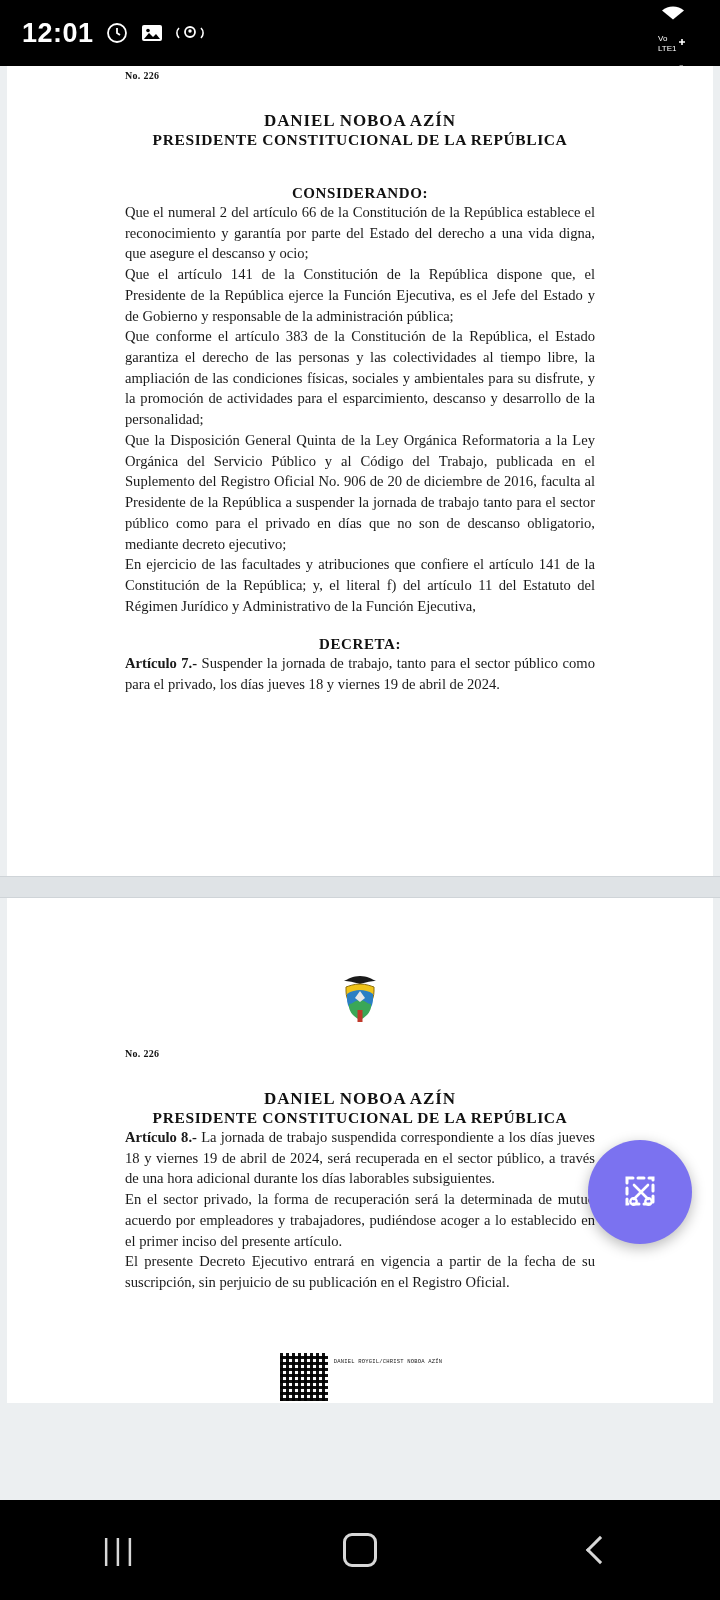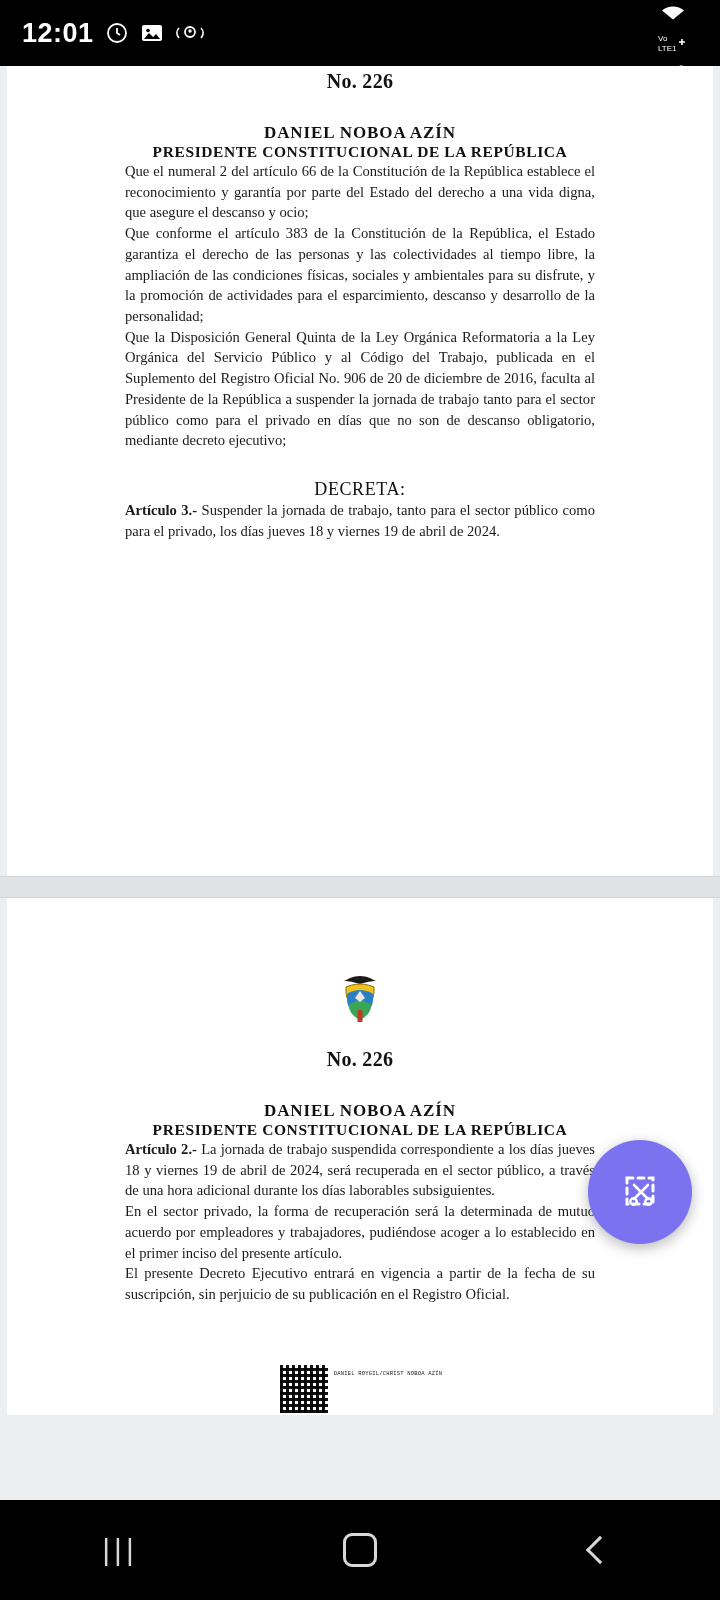--- a/index.html
+++ b/index.html
@@ -52,23 +52,23 @@
     margin: 0 auto;
     position: relative;
   }
   .page1 { padding: 0 118px 0 118px; height: 810px; }
   .page-gap { height: 22px; background: #dfe3e6; border-top: 1px solid #cfd4d8; border-bottom: 1px solid #cfd4d8; }
   .page2 { padding: 72px 118px 0 118px; }
 
   .doc-serif { font-family: "Liberation Serif", serif; color: #111; }
 
   .no-line {
-    text-align: center;
-    font-weight: bold;
-    font-size: 20px;
+    text-align: left;
+    font-weight: bold;
+    font-size: 10px;
     letter-spacing: 0.3px;
     padding-top: 4px;
   }
   .name-line {
     text-align: center;
     font-weight: bold;
     font-size: 17px;
     letter-spacing: 0.9px;
     margin-top: 30px;
   }
@@ -88,24 +88,24 @@
   .para {
     font-size: 14.6px;
     line-height: 1.42;
     text-align: justify;
     margin-top: 0;
     color: #1a1a1a;
   }
   .para b { font-weight: bold; }
   .decreta {
     text-align: center;
-    font-weight: normal;
-    font-size: 18px;
+    font-weight: bold;
+    font-size: 15px;
     letter-spacing: 0.6px;
-    margin-top: 28px;
+    margin-top: 20px;
   }
 
   
   .crest {
     width: 100%;
     display: flex;
     justify-content: center;
     margin-bottom: 12px;
   }
   .crest svg { display: block; }
@@ -260,48 +260,51 @@
       </span>
     </div>
   </div>
 
   <div class="docarea">
 
     <div class="page page1 doc-serif">
       <div class="no-line">No. 226</div>
       <div class="name-line">DANIEL NOBOA AZÍN</div>
       <div class="title-line">PRESIDENTE CONSTITUCIONAL DE LA REPÚBLICA</div>
+      <div class="section-head">CONSIDERANDO:</div>
 
       <p class="para">Que el numeral 2 del artículo 66 de la Constitución de la República establece el reconocimiento y garantía por parte del Estado del derecho a una vida digna, que asegure el descanso y ocio;</p>
+      <p class="para">Que el artículo 141 de la Constitución de la República dispone que, el Presidente de la República ejerce la Función Ejecutiva, es el Jefe del Estado y de Gobierno y responsable de la administración pública;</p>
       <p class="para">Que conforme el artículo 383 de la Constitución de la República, el Estado garantiza el derecho de las personas y las colectividades al tiempo libre, la ampliación de las condiciones físicas, sociales y ambientales para su disfrute, y la promoción de actividades para el esparcimiento, descanso y desarrollo de la personalidad;</p>
       <p class="para">Que la Disposición General Quinta de la Ley Orgánica Reformatoria a la Ley Orgánica del Servicio Público y al Código del Trabajo, publicada en el Suplemento del Registro Oficial No. 906 de 20 de diciembre de 2016, faculta al Presidente de la República a suspender la jornada de trabajo tanto para el sector público como para el privado en días que no son de descanso obligatorio, mediante decreto ejecutivo;</p>
+      <p class="para">En ejercicio de las facultades y atribuciones que confiere el artículo 141 de la Constitución de la República; y, el literal f) del artículo 11 del Estatuto del Régimen Jurídico y Administrativo de la Función Ejecutiva,</p>
 
       <div class="decreta">DECRETA:</div>
 
-      <p class="para"><b>Artículo 3.-</b><span> Suspender la jornada de trabajo, tanto para el sector público como para el privado, los días jueves 18 y viernes 19 de abril de 2024.</span></p>
+      <p class="para"><b>Artículo 7.-</b><span> Suspender la jornada de trabajo, tanto para el sector público como para el privado, los días jueves 18 y viernes 19 de abril de 2024.</span></p>
     </div>
 
     <div class="page-gap"></div>
 
     <div class="page page2 doc-serif">
       <div class="crest">
         <svg width="62" height="62" viewBox="0 0 62 62">
           <path d="M31 6c-7 0-12 3-16 5 5 0 9 1 16 3 7-2 11-3 16-3-4-2-9-5-16-5z" fill="#1a1a1a"></path>
           <path d="M31 14c-6 0-11 2-14 3v4c0 10 6 17 14 21 8-4 14-11 14-21v-4c-3-1-8-3-14-3z" fill="#f0c419" stroke="#8a6d10" stroke-width="1"></path>
           <path d="M18 24c4-3 9-4 13-4s9 1 13 4v5c0 8-5 14-13 18-8-4-13-10-13-18z" fill="#2b7fc4"></path>
           <path d="M20 34c4 0 6-4 11-4s7 4 11 4v2c0 6-5 11-11 14-6-3-11-8-11-14z" fill="#3aa757"></path>
           <path d="M26 28l5-7 5 7-5 4z" fill="#e8e8e8"></path>
           <rect x="28.5" y="40" width="5" height="12" fill="#c0392b"></rect>
         </svg>
       </div>
       <div class="no-line">No. 226</div>
       <div class="name-line">DANIEL NOBOA AZÍN</div>
       <div class="title-line">PRESIDENTE CONSTITUCIONAL DE LA REPÚBLICA</div>
 
-      <p class="para"><b>Artículo 2.-</b><span> La jornada de trabajo suspendida correspondiente a los días jueves 18 y viernes 19 de abril de 2024, será recuperada en el sector público, a través de una hora adicional durante los días laborables subsiguientes.</span></p>
+      <p class="para"><b>Artículo 8.-</b><span> La jornada de trabajo suspendida correspondiente a los días jueves 18 y viernes 19 de abril de 2024, será recuperada en el sector público, a través de una hora adicional durante los días laborables subsiguientes.</span></p>
       <p class="para">En el sector privado, la forma de recuperación será la determinada de mutuo acuerdo por empleadores y trabajadores, pudiéndose acoger a lo establecido en el primer inciso del presente artículo.</p>
       <p class="para">El presente Decreto Ejecutivo entrará en vigencia a partir de la fecha de su suscripción, sin perjuicio de su publicación en el Registro Oficial.</p>
 
       <div class="sign-wrap">
         <div class="sign-row">
           <div class="qr"></div>
           <div class="sign-text">DANIEL  ROYGIL/CHRIST
 NOBOA AZÍN</div>
         </div>
 

